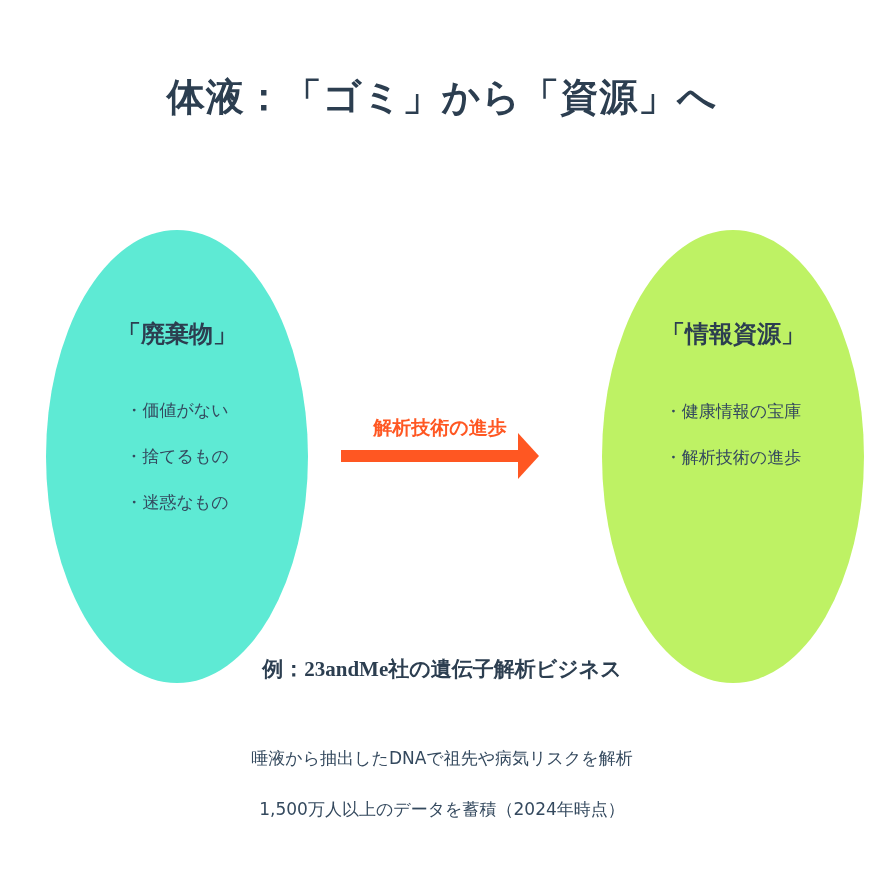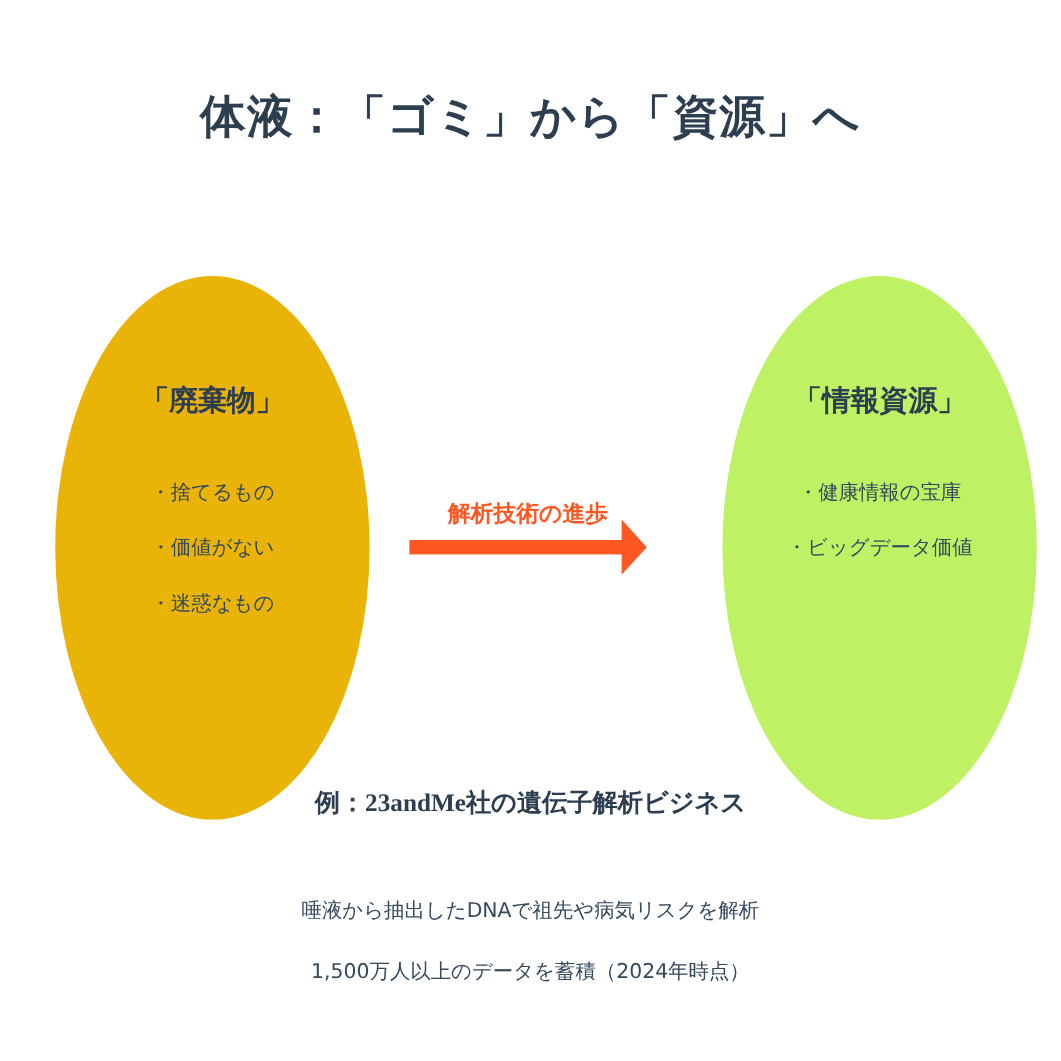--- a/index.html
+++ b/index.html
@@ -7,21 +7,21 @@
       width: 884px; height: 884px; background: #ffffff; position: relative; overflow: hidden;
       font-family: "DejaVu Sans", "Liberation Sans", sans-serif; color: #2c3e50;
     }
     .title {
       position: absolute; left: 0; top: 72px; width: 884px; text-align: center;
       font-size: 38px; font-weight: bold; color: #2c3e50; letter-spacing: 1px;
     }
     .ellipse {
       position: absolute; border-radius: 50%;
     }
-    .ellipse.left { left: 46px; top: 230px; width: 262px; height: 453px; background: #eab308; font-family: Liberation Serif, serif; }
+    .ellipse.left { left: 46px; top: 230px; width: 262px; height: 453px; background: #5eead4; font-family: Liberation Serif, serif; }
     .ellipse.right { left: 602px; top: 230px; width: 262px; height: 453px; background: #bef264; }
     .ell-title {
       position: absolute; left: 0; width: 100%; top: 88px; text-align: center;
       font-size: 24px; font-weight: bold; color: #2c3e50;
     }
     .ell-list {
       position: absolute; left: 0; width: 100%; top: 168px; margin: 0; padding: 0; list-style: none;
       text-align: center;
     }
     .ell-list li {
@@ -44,35 +44,35 @@
     .example-line.l2 { top: 762px; margin-top: 36px; }
   </style>
 </head>
 <body>
 
 <div class="title">体液：「ゴミ」から「資源」へ</div>
 
 <div class="ellipse left">
   <div class="ell-title">「廃棄物」</div>
   <ul class="ell-list">
+    <li>・価値がない</li>
     <li>・捨てるもの</li>
-    <li>・価値がない</li>
     <li>・迷惑なもの</li>
   </ul>
 </div>
 
 <div class="arrow-label">解析技術の進歩</div>
 <svg class="arrow" viewBox="0 0 198 46">
   <rect x="0" y="17" width="178" height="12" fill="#ff5722"></rect>
   <polygon points="177,0 198,23 177,46" fill="#ff5722"></polygon>
 </svg>
 
 <div class="ellipse right">
   <div class="ell-title">「情報資源」</div>
   <ul class="ell-list">
     <li>・健康情報の宝庫</li>
-    <li>・ビッグデータ価値</li>
+    <li>・解析技術の進歩</li>
   </ul>
 </div>
 
 <div class="example-title">例：23andMe社の遺伝子解析ビジネス</div>
 <div class="example-line l1">唾液から抽出したDNAで祖先や病気リスクを解析</div>
 <div class="example-line l2">1,500万人以上のデータを蓄積（2024年時点）</div>
 
 </body></html>

